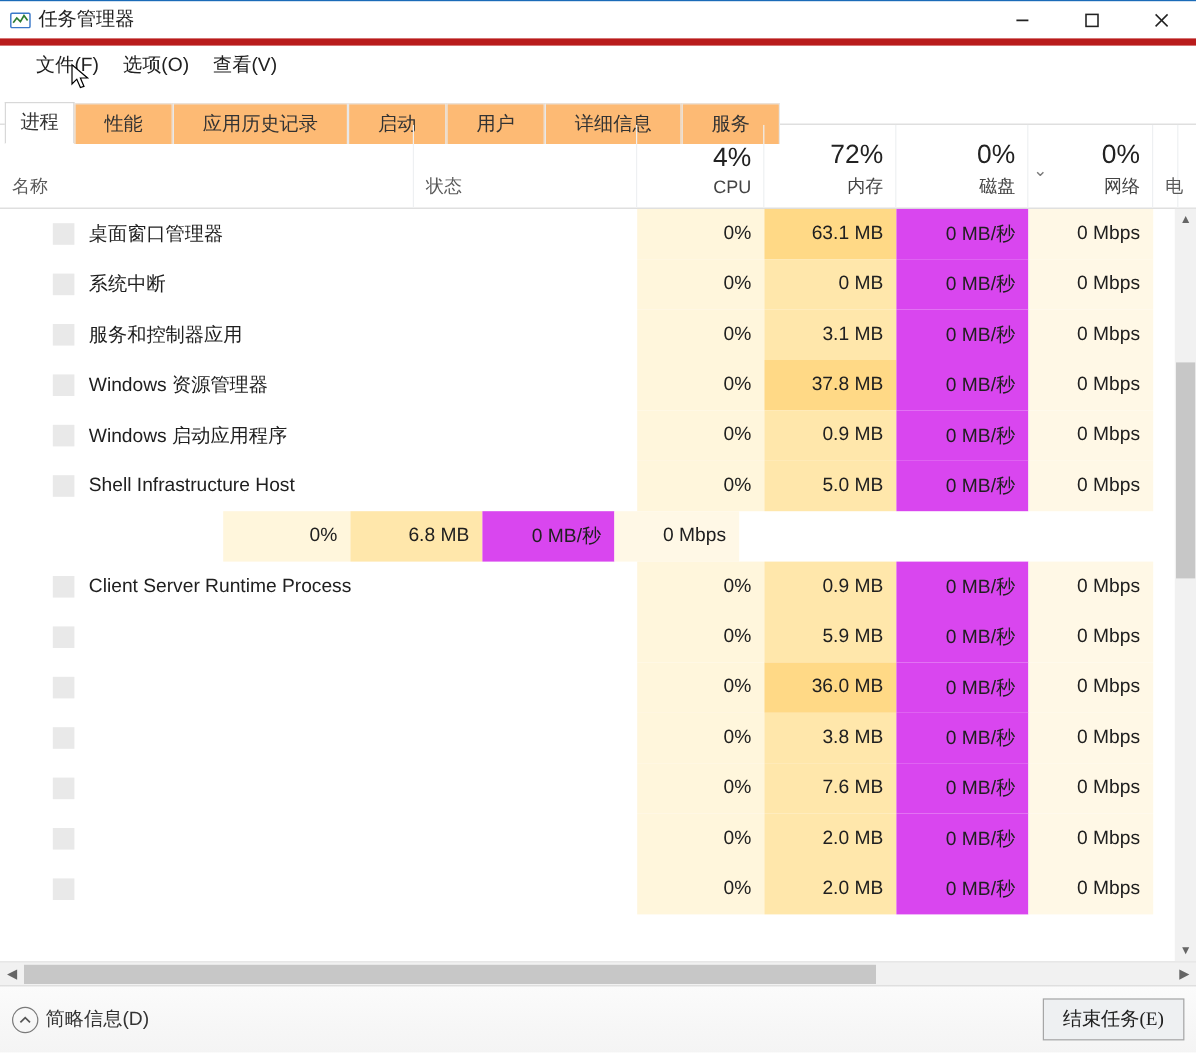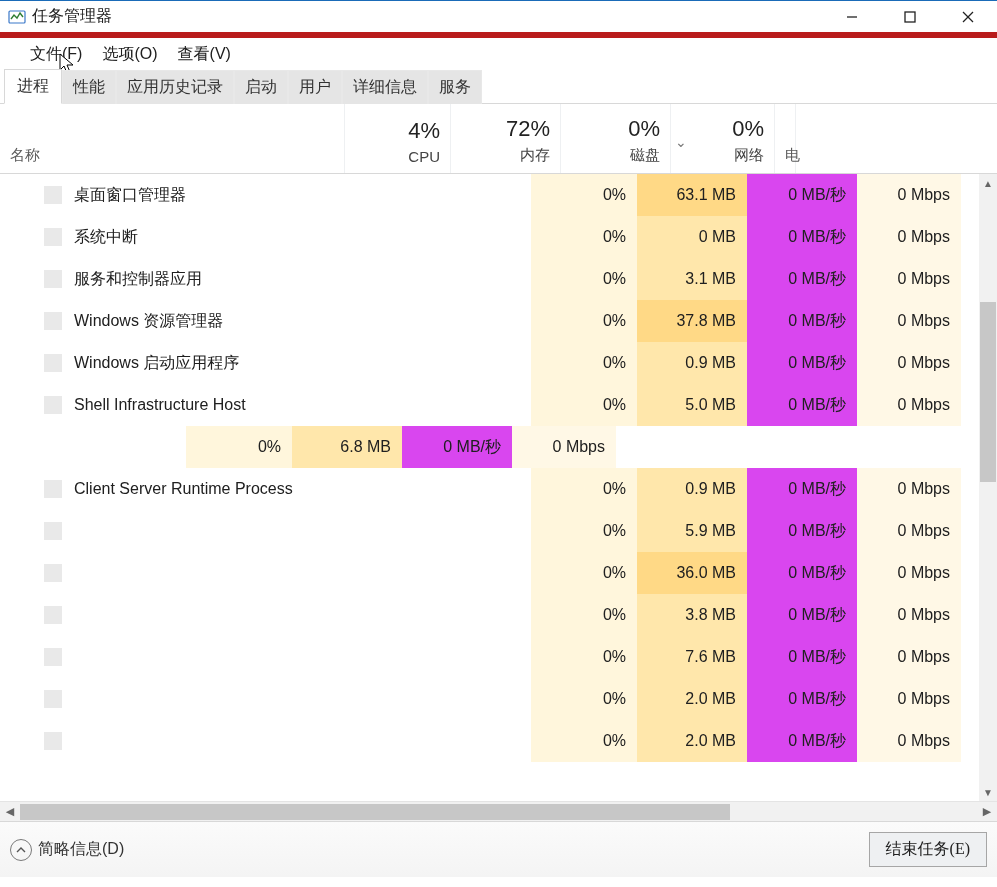--- a/index.html
+++ b/index.html
@@ -68,28 +68,28 @@
     border-bottom: 1px solid #d8d8d8;
   }
   .tab {
     padding: 6px 12px 6px 12px;
     border: 1px solid transparent;
     border-bottom: none;
     font-size: 16px;
     color: #333;
     background: #fdfdfd;
     position: relative;
-    top: 1px;
+    top: 17px;
   }
   .tab.active {
     border-color: #d8d8d8;
     background: #fff;
     border-bottom: 1px solid #fff;
   }
-  .tab.nb { background: #e5e5e5; border: 1px solid #e8e8e8; border-bottom: none; padding:6px 10px;}
+  .tab.nb { background: #fdba74; border: 1px solid #e8e8e8; border-bottom: none; padding:6px 24px;}
 
   
   .tablewrap {
     position: relative;
     height: calc(887px - 38px - 32px - 34px - 30px - 56px);
     overflow: hidden;
   }
   .theadrow {
     display: flex;
     height: 70px;
@@ -270,20 +270,23 @@
   <div class="tab nb">用户</div>
   <div class="tab nb">详细信息</div>
   <div class="tab nb">服务</div>
 </div>
 
 <div class="tablewrap">
   <div class="theadrow">
     <div class="th left col-name">
       <span class="lbl">名称</span>
     </div>
+    <div class="th left col-status">
+      <span class="lbl">状态</span>
+    </div>
     <div class="th col-cpu">
       <span class="big">4%</span>
       <span class="lbl">CPU</span>
     </div>
     <div class="th col-mem">
       <span class="big">72%</span>
       <span class="lbl">内存</span>
     </div>
     <div class="th col-disk">
       <span class="big">0%</span>

